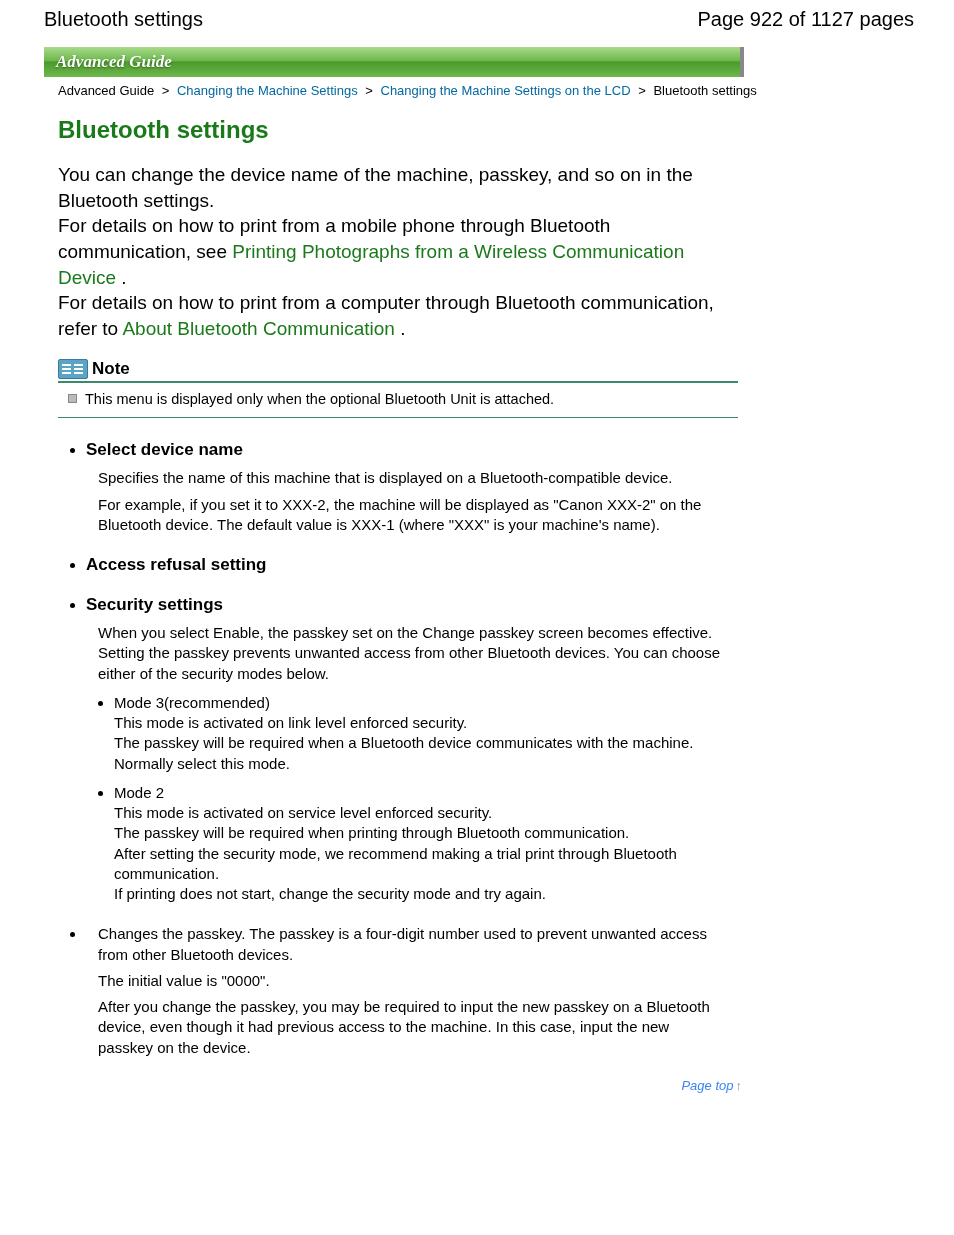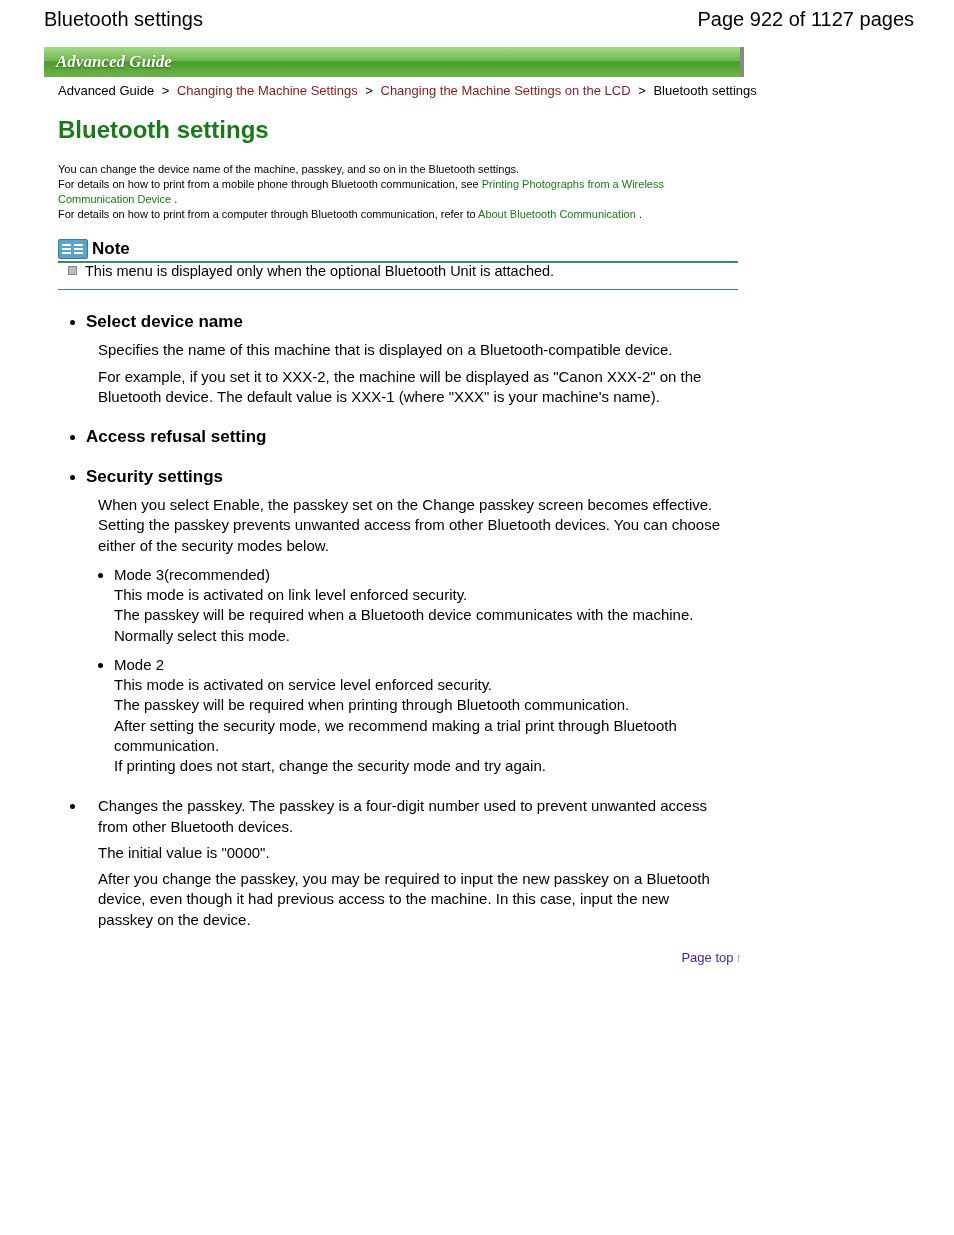--- a/index.html
+++ b/index.html
@@ -29,33 +29,33 @@
     padding-left: 12px;
     line-height: 30px;
     text-shadow: 0 1px 2px rgba(0,0,0,0.4);
     box-sizing: border-box;
     width: 700px;
   }
   .breadcrumb {
     margin: 6px 40px 0 58px;
     font-size: 13px;
   }
-  .breadcrumb a { color: #7f1d1d; text-decoration: none; }
+  .breadcrumb a { color: #0369a1; text-decoration: none; }
   .breadcrumb .sep { color: #000; margin: 0 4px; }
   .content {
     margin: 16px 40px 0 58px;
     max-width: 680px;
   }
   h1.page-title {
     color: #1a7a1a;
     font-size: 24px;
     font-weight: bold;
     margin: 18px 0 18px 0;
   }
-  .intro { font-size: 11px; line-height: 1.35; }
+  .intro { font-size: 19px; line-height: 1.35; }
   .intro a { color: #1a7a1a; text-decoration: none; }
   .note-head {
     margin-top: 18px;
     display: flex;
     align-items: flex-end;
     border-bottom: 2px solid #3a8a6a;
     padding-bottom: 2px;
     gap: 4px;
   }
   .note-icon {
@@ -72,21 +72,21 @@
     left: 3px;
     width: 9px;
     top: 4px;
     height: 2px;
     box-shadow: 0 4px 0 #fff, 0 8px 0 #fff;
   }
   .note-icon::after { left: 15px; }
   .note-title { font-weight: bold; font-size: 17px; }
   .note-body {
     border-bottom: 1px solid #3a8a6a;
-    padding: 0 0 10px 0;
+    padding: 8px 0 10px 0;
     font-size: 14.5px;
   }
   .note-body .sq {
     display: inline-block;
     width: 7px; height: 7px;
     border: 1px solid #888;
     background: #bbb;
     margin: 0 8px 0 10px;
     vertical-align: 1px;
   }
@@ -109,21 +109,21 @@
     margin-top: 6px;
     font-size: 15px;
   }
   ul.sub > li { margin-bottom: 8px; margin-top: 9px; }
   .sub-lines div { line-height: 1.35; }
   .pagetop {
     text-align: right;
     margin: 6px 212px 0 0;
     font-size: 13px;
   }
-  .pagetop a { color: #4c1d95; text-decoration: none; }
+  .pagetop a { color: #3b82f6; text-decoration: none; font-style: italic; }
   .pagetop .arrow { color: #888; margin-left: 2px; }
 </style>
 </head>
 <body>
 
 <div class="topbar">
   <div>Bluetooth settings</div>
   <div>Page 922 of 1127 pages</div>
 </div>
 

